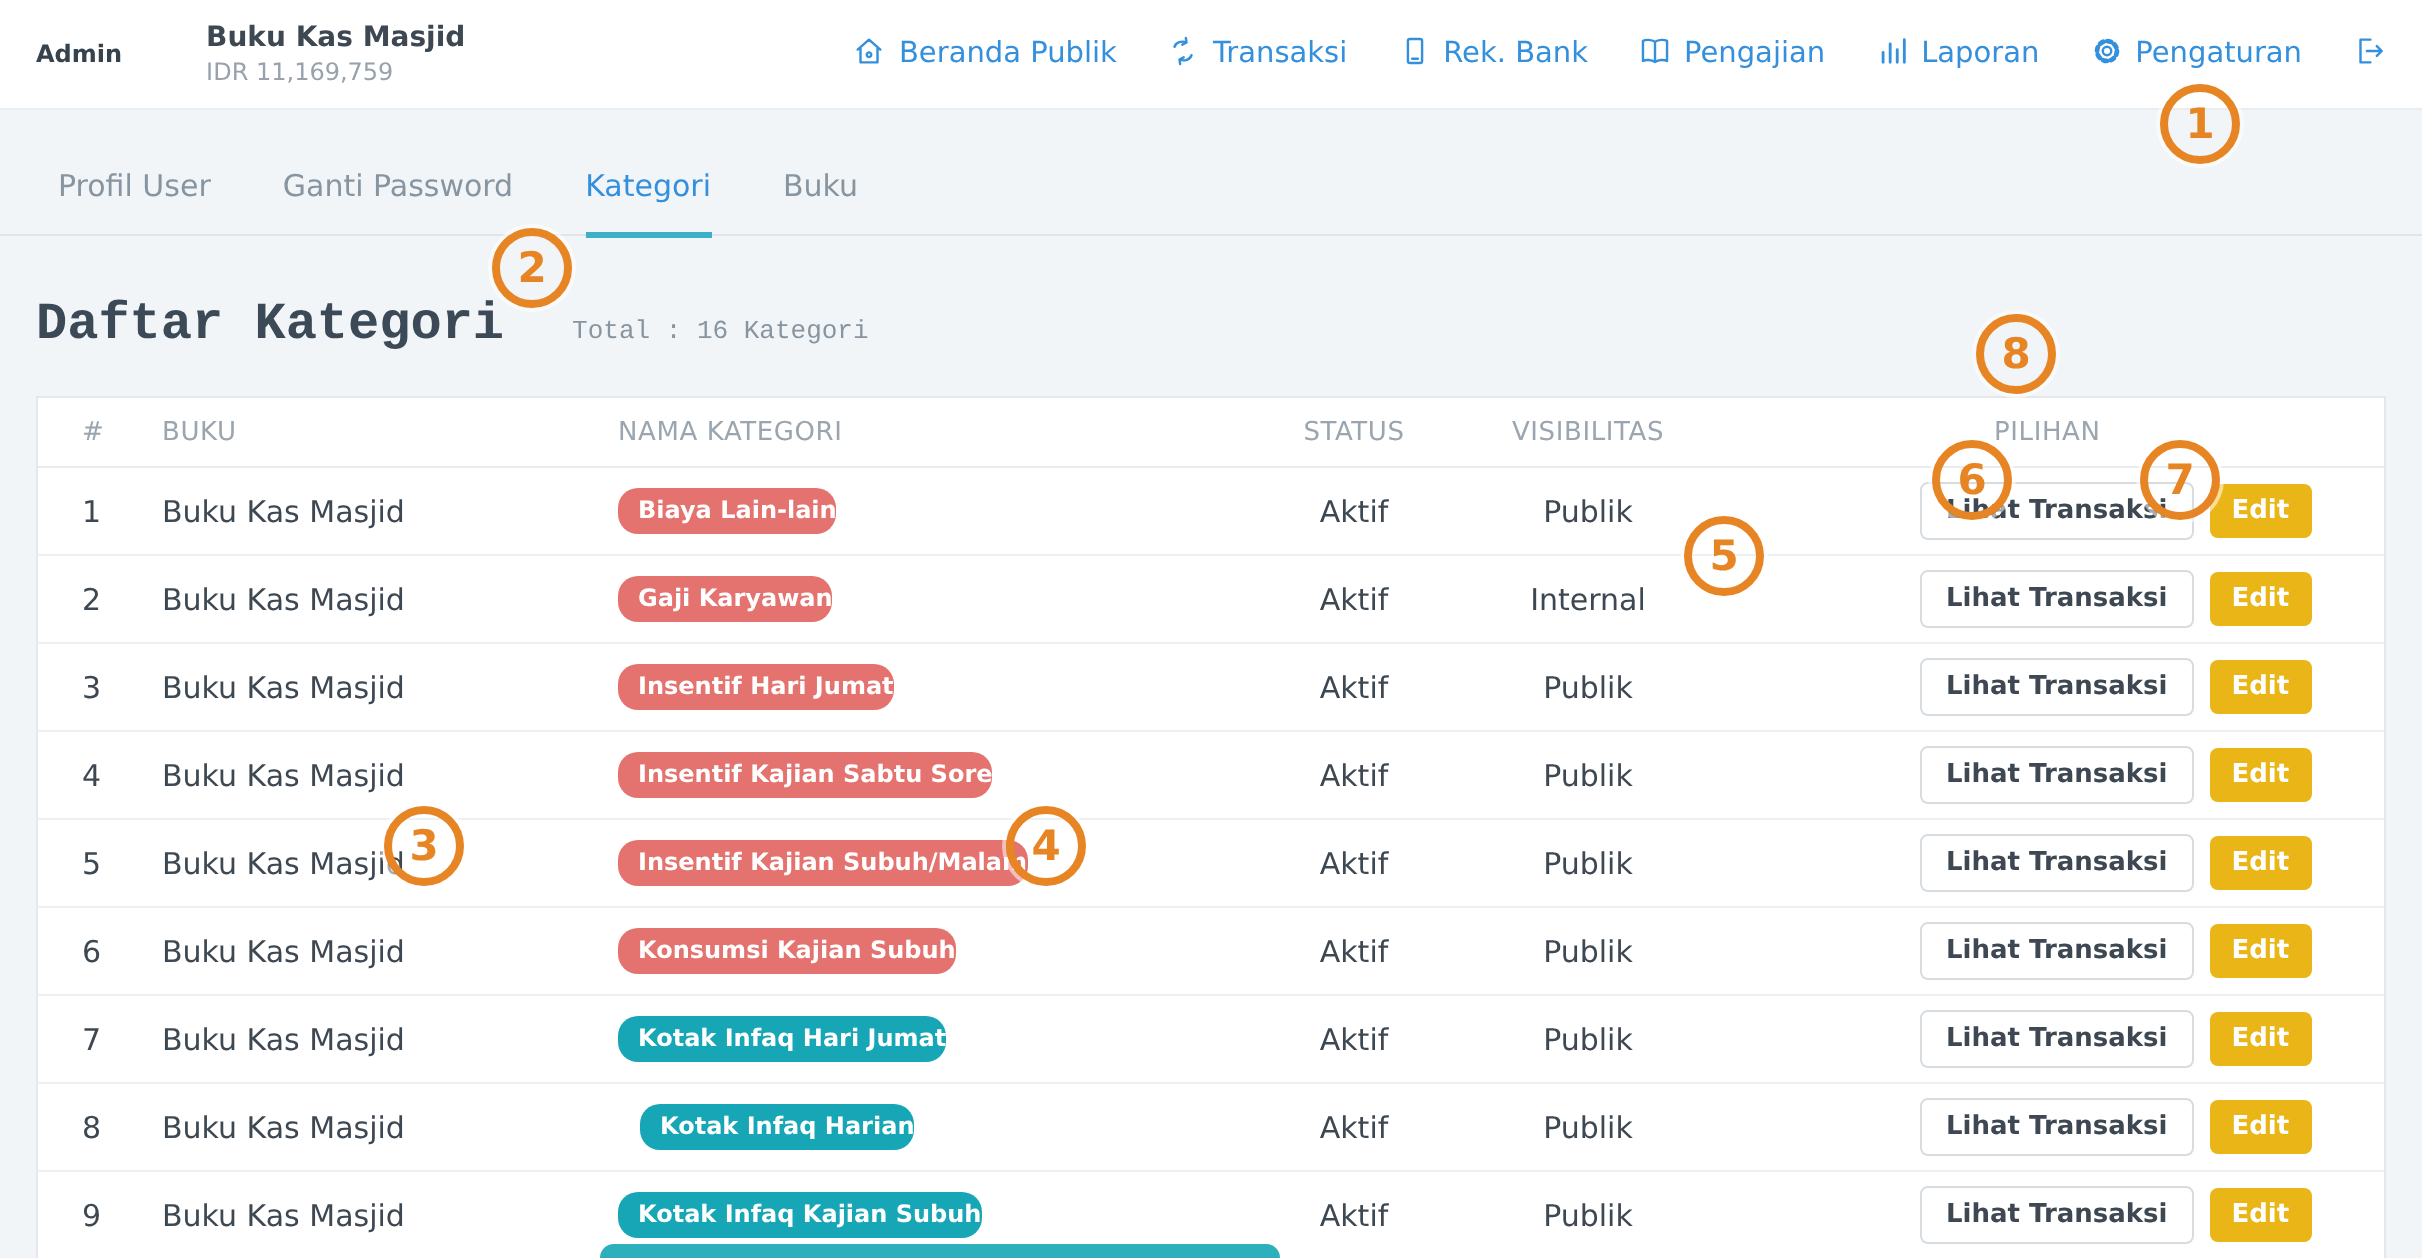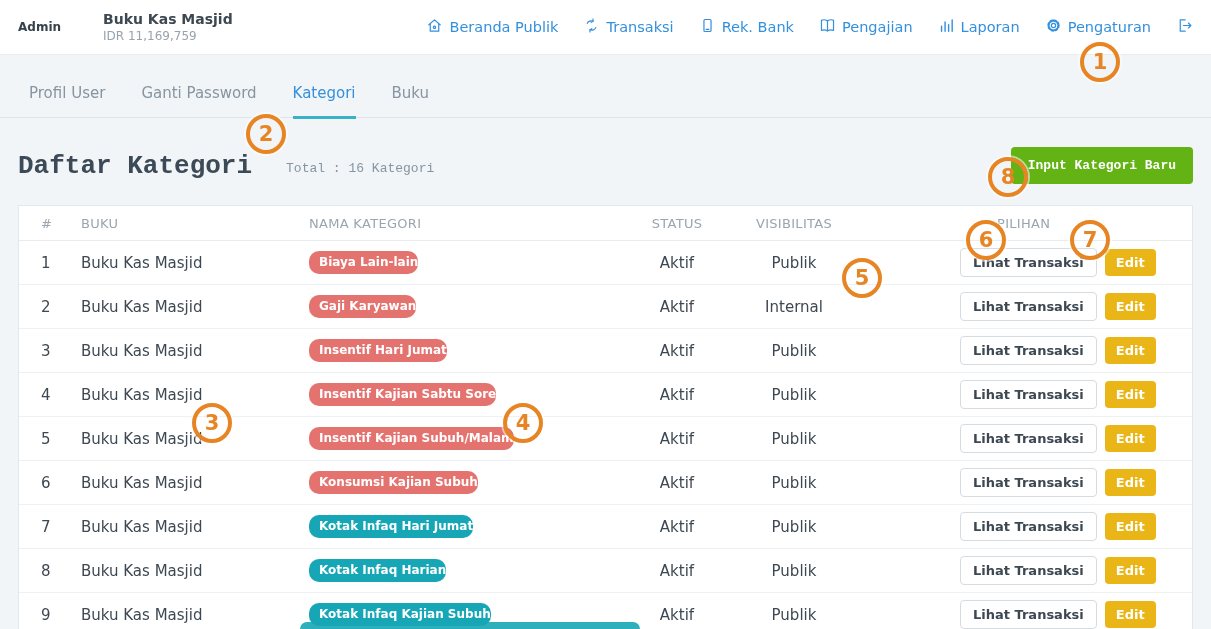--- a/index.html
+++ b/index.html
@@ -144,21 +144,20 @@
     <div class="tab">Profil User</div>
     <div class="tab">Ganti Password</div>
     <div class="tab active">Kategori</div>
     <div class="tab">Buku</div>
   </div>
 </div>
 
 <div class="page-head">
   <div class="page-title">Daftar Kategori</div>
   <div class="page-total">Total : 16 Kategori</div>
-  <button class="btn-new">Input Kategori Baru</button>
 </div>
 
 <div class="table-card">
   <table>
     <colgroup>
       <col class="col-num">
         <col class="col-buku">
         <col class="col-kat">
       <col class="col-status">
         <col class="col-vis">
@@ -269,21 +268,21 @@
       <span class="act-wrap">
         <button class="btn-view">Lihat Transaksi</button>
         <button class="btn-edit">Edit</button>
       </span>
     </td>
   </tr>
 
   <tr>
     <td class="c-num">8</td>
     <td>Buku Kas Masjid</td>
-    <td><span class="badge" style="background: rgb(23, 166, 181);">Kotak Infaq Harian</span></td>
+    <td><span class="badge" style="background: rgb(23, 166, 181); margin-left: 11px;">Kotak Infaq Harian</span></td>
     <td class="c-status">Aktif</td>
     <td class="c-vis">Publik</td>
     <td class="c-act">
       <span class="act-wrap">
         <button class="btn-view">Lihat Transaksi</button>
         <button class="btn-edit">Edit</button>
       </span>
     </td>
   </tr>
 

